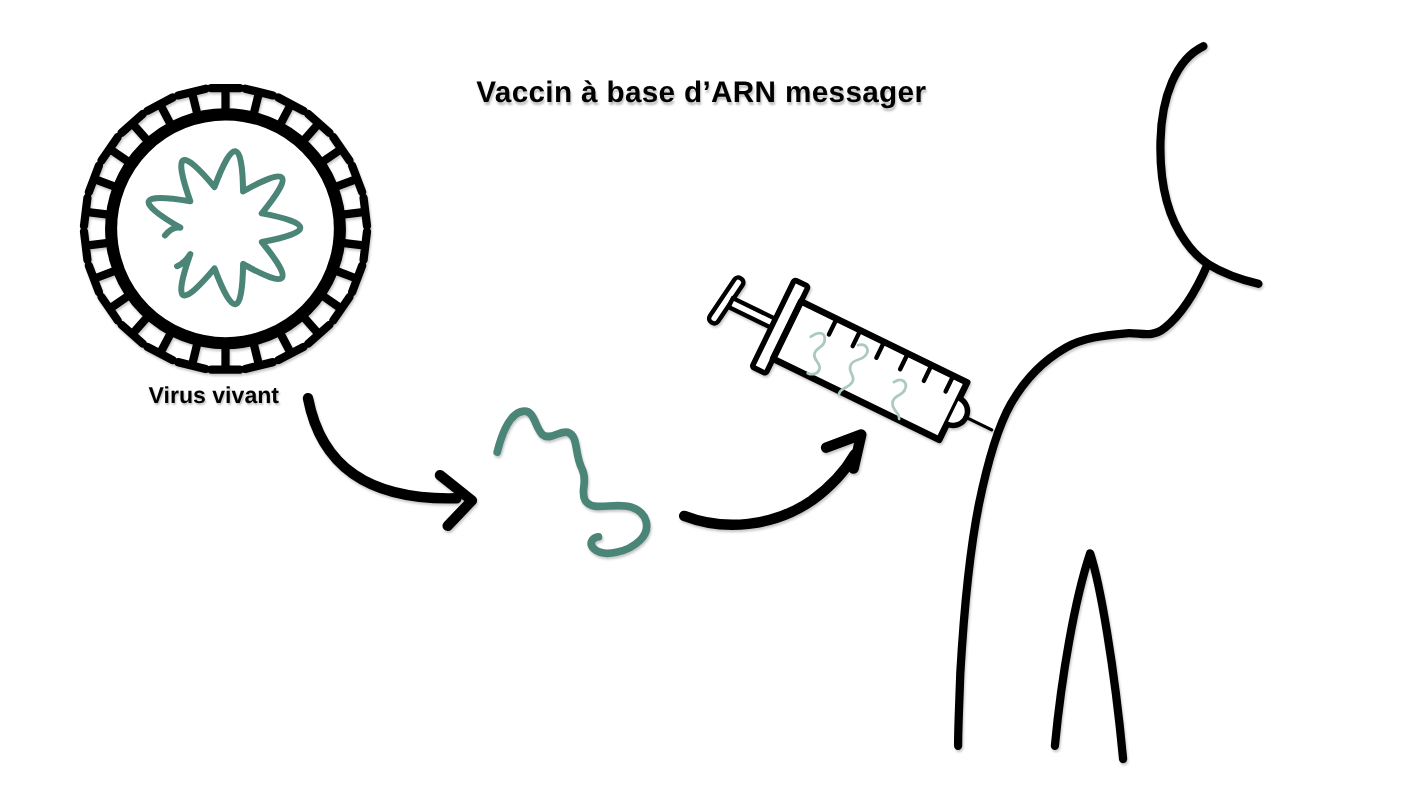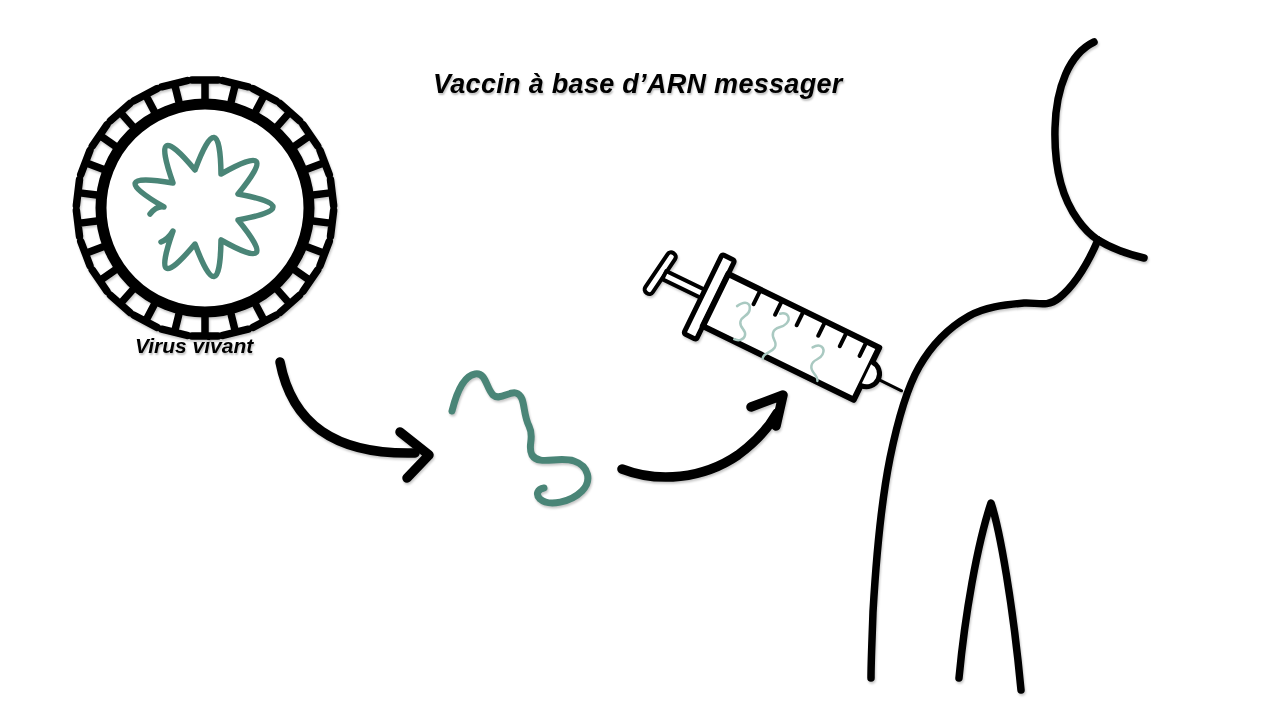--- a/index.html
+++ b/index.html
@@ -9,35 +9,35 @@
     --background:#ffffff;
   }
   *{margin:0;padding:0;box-sizing:border-box;}
   html,body{width:1280px;height:720px;overflow:hidden;}
   body{
     position:relative;
     background:var(--background);
     font-family:"Liberation Sans","DejaVu Sans",sans-serif;
     color:var(--ink);
   }
-  .stage{position:absolute;inset:0;width:1280px;height:720px;font-style:italic;}
+  .stage{position:absolute;inset:0;width:1280px;height:720px;}
   svg.art{
     position:absolute;left:0;top:0;width:1280px;height:720px;
     filter:drop-shadow(1px 2px 1px rgba(0,0,0,0.22));
   }
   .lbl{
     position:absolute;
     font-weight:700;
     color:var(--ink);
     white-space:nowrap;
     text-shadow:1px 2px 2px rgba(0,0,0,0.25);
     line-height:1.1;
   }
   .title{left:433px;top:70px;font-size:27px;letter-spacing:0.3px;}
-  .virus-label{left:135px;top:334px;font-size:21px;}
+  .virus-label{left:135px;top:348px;font-size:21px;}
   .mrna-label{left:424px;top:531px;font-size:22px;}
 
   .ink{stroke:var(--ink);fill:none;stroke-linecap:round;stroke-linejoin:round;}
   .ink-fill{stroke:var(--ink);fill:var(--background);stroke-linecap:round;stroke-linejoin:round;}
   .rna{stroke:var(--rna-teal);fill:none;stroke-linecap:round;stroke-linejoin:round;}
   .rna-light{stroke:var(--rna-teal-light);fill:none;stroke-linecap:round;stroke-linejoin:round;}
 </style>
 </head>
 <body>
 

